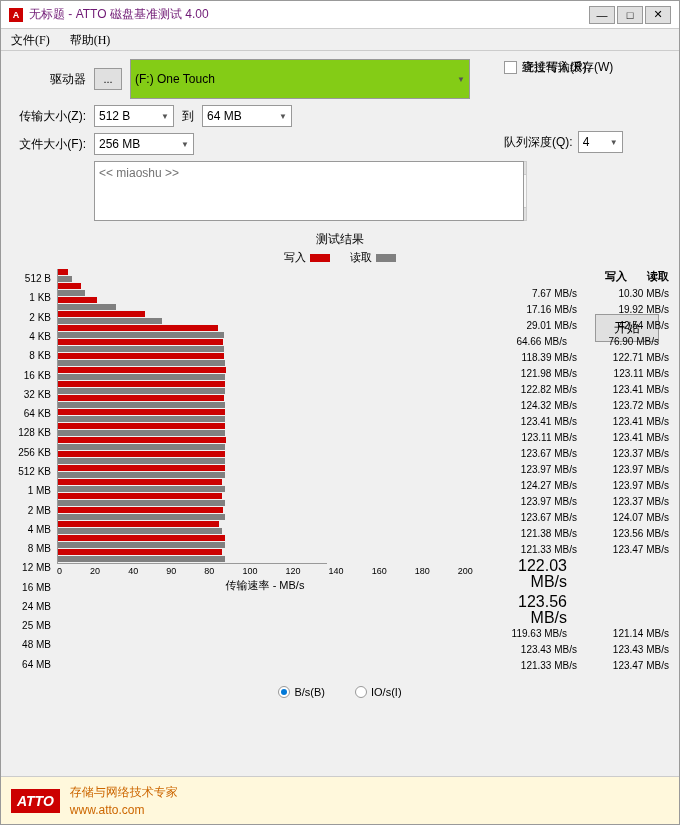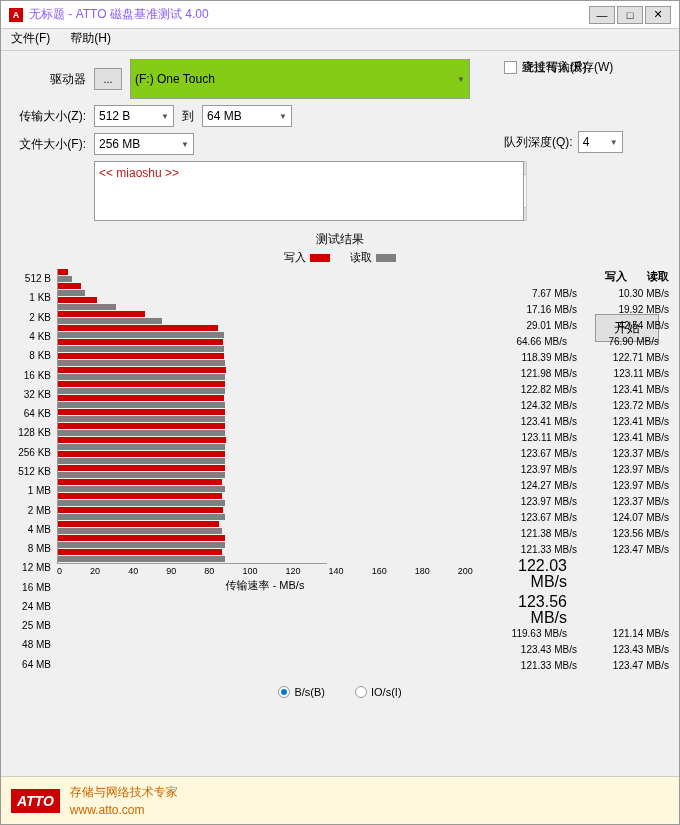--- a/index.html
+++ b/index.html
@@ -39,21 +39,21 @@
       background: #c00;
       display: flex;
       align-items: center;
       justify-content: center;
       font-size: 9px;
       color: #fff;
       font-weight: bold;
     }
     .title-text {
       font-size: 12px;
-      color: #8b5cf6;
+      color: #701a75;
     }
     .title-bar-controls {
       display: flex;
       gap: 2px;
     }
     .title-btn {
       width: 26px;
       height: 18px;
       border: 1px solid #999;
       background: #e0e0e0;
@@ -63,21 +63,22 @@
       justify-content: center;
       font-size: 11px;
     }
     .menu-bar {
       background: #f0f0f0;
       padding: 2px 6px;
       display: flex;
       gap: 12px;
       border-bottom: 1px solid #ccc;
       height: 22px;
-      align-items: flex-end;
+      align-items: flex-start;
+      font-family: Liberation Serif, serif;
     }
     .menu-item {
       cursor: pointer;
       padding: 1px 4px;
       font-size: 12px;
     }
     .content-area {
       flex: 1;
       padding: 8px 10px;
       display: flex;
@@ -181,21 +182,21 @@
       align-items: center;
       justify-content: center;
     }
     .description-box {
       width: 430px;
       height: 60px;
       border: 1px solid #999;
       background: #fff;
       padding: 4px;
       font-size: 12px;
-      color: #b91c1c;
+      color: #737373;
       resize: none;
       overflow-y: auto;
       position: relative;
     }
     .chart-section {
       margin-top: 4px;
       position: relative;
     }
     .chart-title {
       text-align: center;

